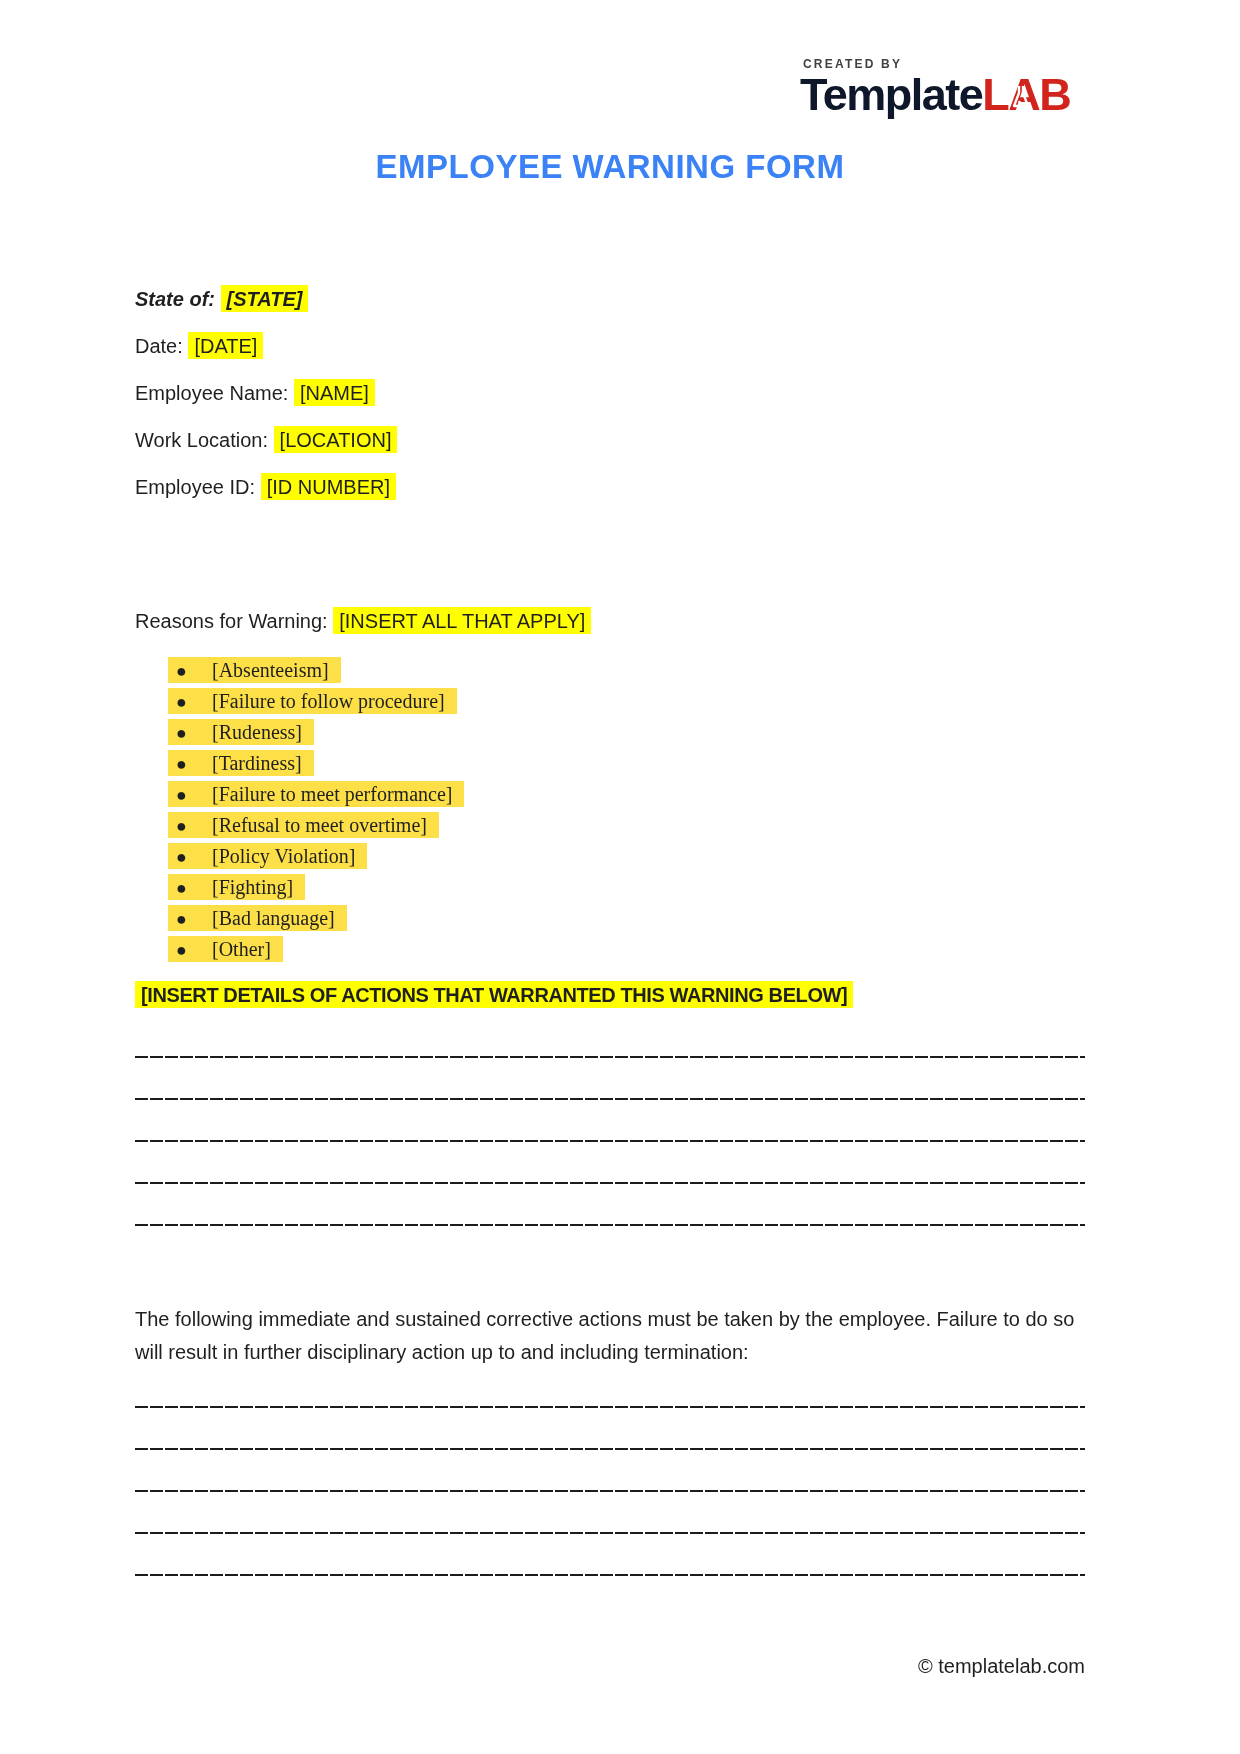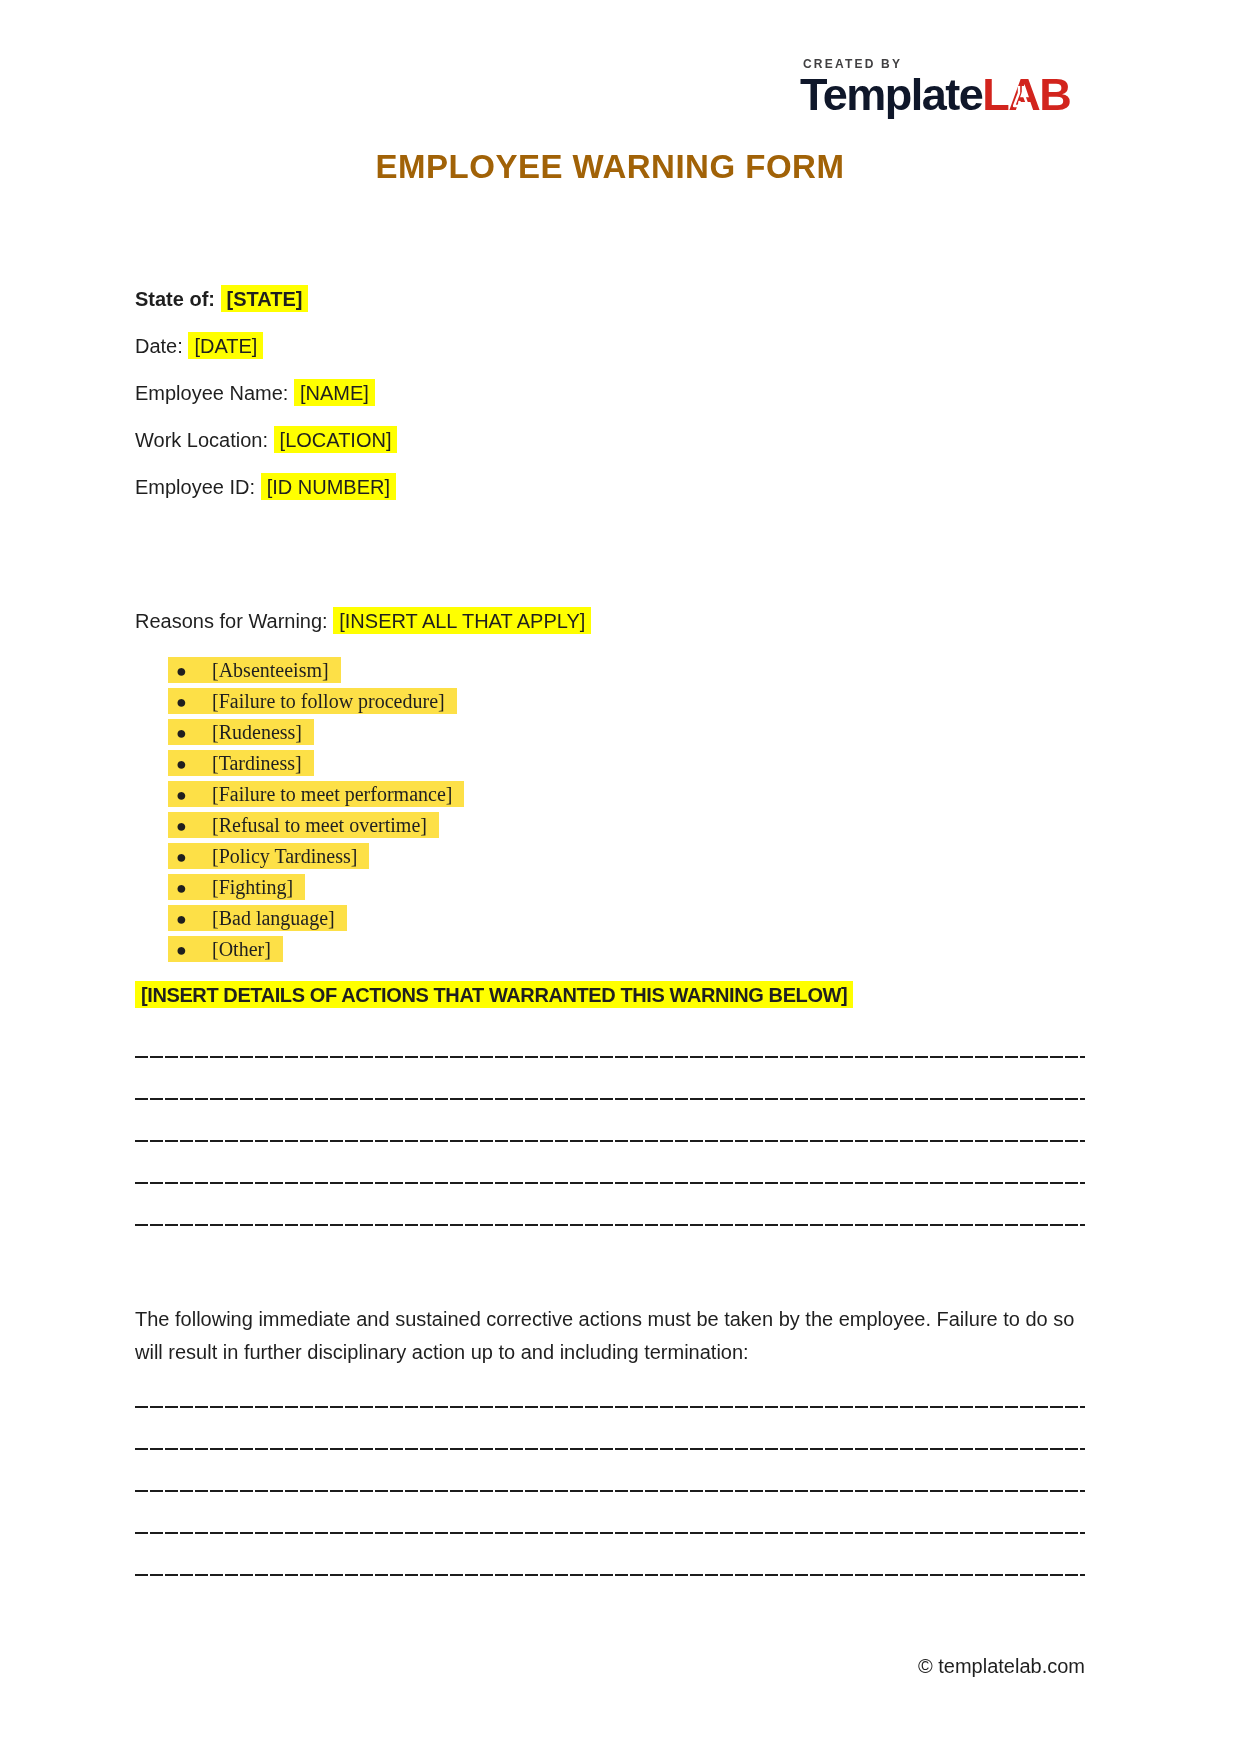--- a/index.html
+++ b/index.html
@@ -14,28 +14,28 @@
   
   .logo{position:absolute;top:58px;left:800px;line-height:1;}
   .created-by{font-size:12px;font-weight:700;letter-spacing:2.2px;color:#414042;margin:0 0 2px 3px;}
   .brand{font-size:45px;font-weight:700;letter-spacing:-1.5px;white-space:nowrap;}
   .brand-gray{color:#0f172a;}
   .brand-red{color:#d2241d;position:relative;display:inline-block;}
   .flask{position:absolute;left:31px;top:13px;}
   
   .doc-title{
     position:absolute;top:148px;left:135px;width:950px;
-    text-align:center;font-size:33px;font-weight:700;letter-spacing:.5px;color:#a16207;
+    text-align:center;font-size:33px;font-weight:700;letter-spacing:.5px;color:#3b82f6;
   }
   
   .hl{background:#ffff00;padding:3px 6px 2px 6px;}
   
   .fields{position:absolute;top:288px;left:135px;font-size:20px;}
   .field-row{height:47px;}
-  .field-row.bold{font-weight:700;}
+  .field-row.bold{font-weight:700;font-style:italic;}
   
   .reasons-label{position:absolute;top:610px;left:135px;font-size:20px;}
   .bullets{position:absolute;top:659px;left:168px;font-size:20px;}
   .bullet-row{height:31px;}
   .hl-b{background:#fde047;padding:2px 12px 2px 4px;font-family:Liberation Serif, serif;}
   .dot{display:inline-block;width:36px;padding-left:4px;font-size:18px;}
   
   .details-heading{
     position:absolute;top:984px;left:135px;
     font-size:20px;font-weight:700;letter-spacing:-0.4px;
@@ -97,21 +97,21 @@
     <span class="hl">[INSERT ALL THAT APPLY]</span>
   </div>
 
   <div class="bullets">
     <div class="bullet-row"><span class="hl-b"><span class="dot">●</span><span>[Absenteeism]</span></span></div>
     <div class="bullet-row"><span class="hl-b"><span class="dot">●</span><span>[Failure to follow procedure]</span></span></div>
     <div class="bullet-row"><span class="hl-b"><span class="dot">●</span><span>[Rudeness]</span></span></div>
     <div class="bullet-row"><span class="hl-b"><span class="dot">●</span><span>[Tardiness]</span></span></div>
     <div class="bullet-row"><span class="hl-b"><span class="dot">●</span><span>[Failure to meet performance]</span></span></div>
     <div class="bullet-row"><span class="hl-b"><span class="dot">●</span><span>[Refusal to meet overtime]</span></span></div>
-    <div class="bullet-row"><span class="hl-b"><span class="dot">●</span><span>[Policy Tardiness]</span></span></div>
+    <div class="bullet-row"><span class="hl-b"><span class="dot">●</span><span>[Policy Violation]</span></span></div>
     <div class="bullet-row"><span class="hl-b"><span class="dot">●</span><span>[Fighting]</span></span></div>
     <div class="bullet-row"><span class="hl-b"><span class="dot">●</span><span>[Bad language]</span></span></div>
     <div class="bullet-row"><span class="hl-b"><span class="dot">●</span><span>[Other]</span></span></div>
   </div>
 
   <div class="details-heading">
     <span class="hl">[INSERT DETAILS OF ACTIONS THAT WARRANTED THIS WARNING BELOW]</span>
   </div>
 
   <div class="lines lines-1">

